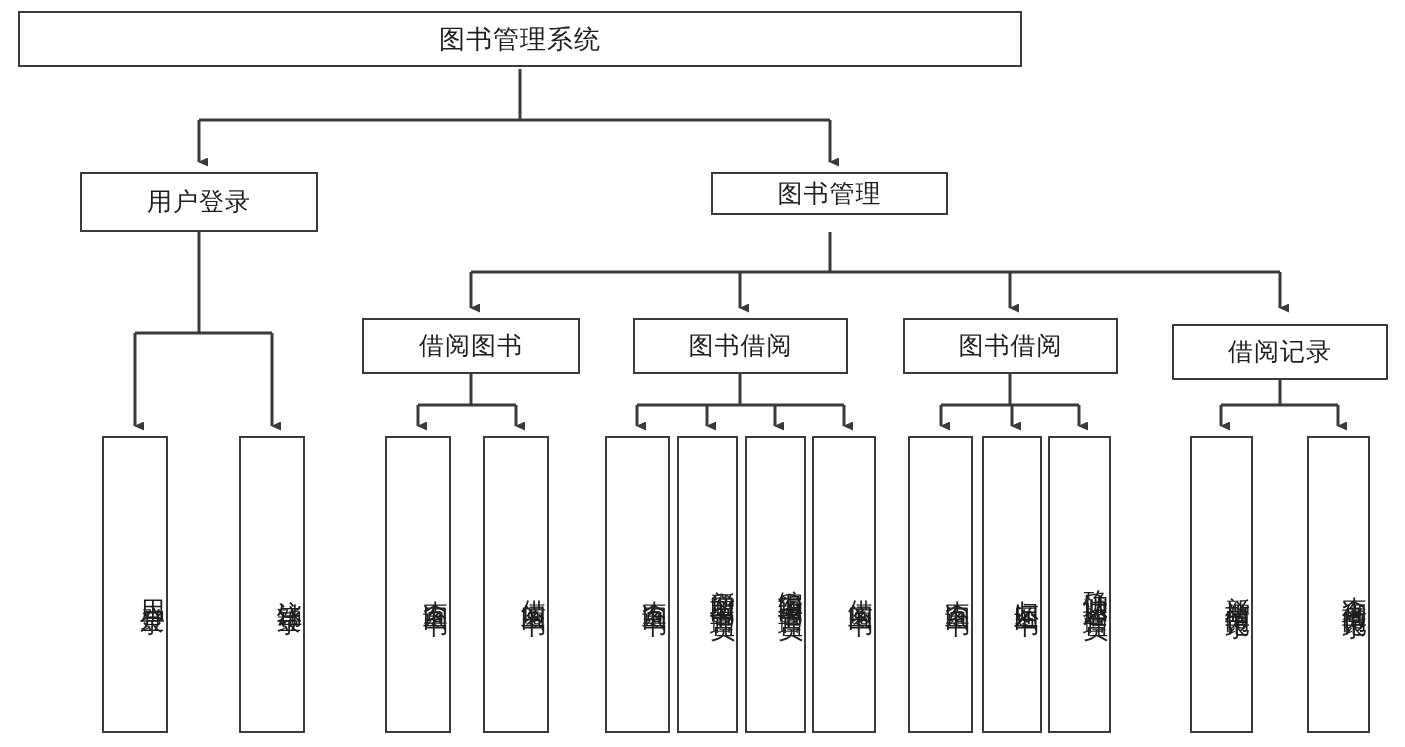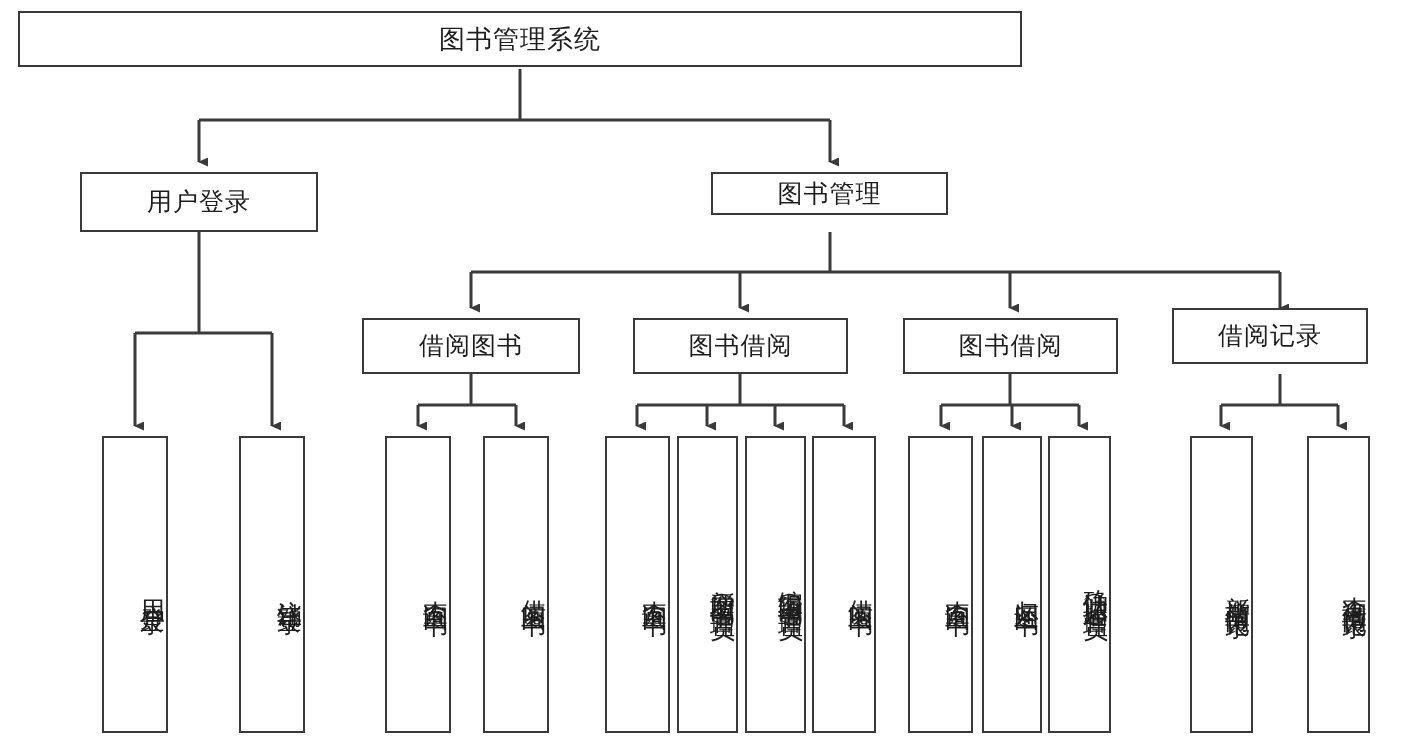--- a/index.html
+++ b/index.html
@@ -140,21 +140,21 @@
 
   <div class="node horiz" style="left:362px; top:318px; width:218px; height:56px;">
     <span>借阅图书</span>
   </div>
   <div class="node horiz" style="left:633px; top:318px; width:215px; height:56px;">
     <span>图书借阅</span>
   </div>
   <div class="node horiz" style="left:903px; top:318px; width:215px; height:56px;">
     <span>图书借阅</span>
   </div>
-  <div class="node horiz" style="left:1172px; top:308px; width:196px; height:56px;">
+  <div class="node horiz" style="left:1172px; top:324px; width:216px; height:56px;">
     <span>借阅记录</span>
   </div>
 
   <div class="node leaf" style="left:102px; top:436px; width:66px; height:297px;">
     <span class="leaf-label">用户登录</span>
   </div>
   <div class="node leaf" style="left:239px; top:436px; width:66px; height:297px;">
     <span class="leaf-label">注销登录</span>
   </div>
   <div class="node leaf" style="left:385px; top:436px; width:66px; height:297px;">

